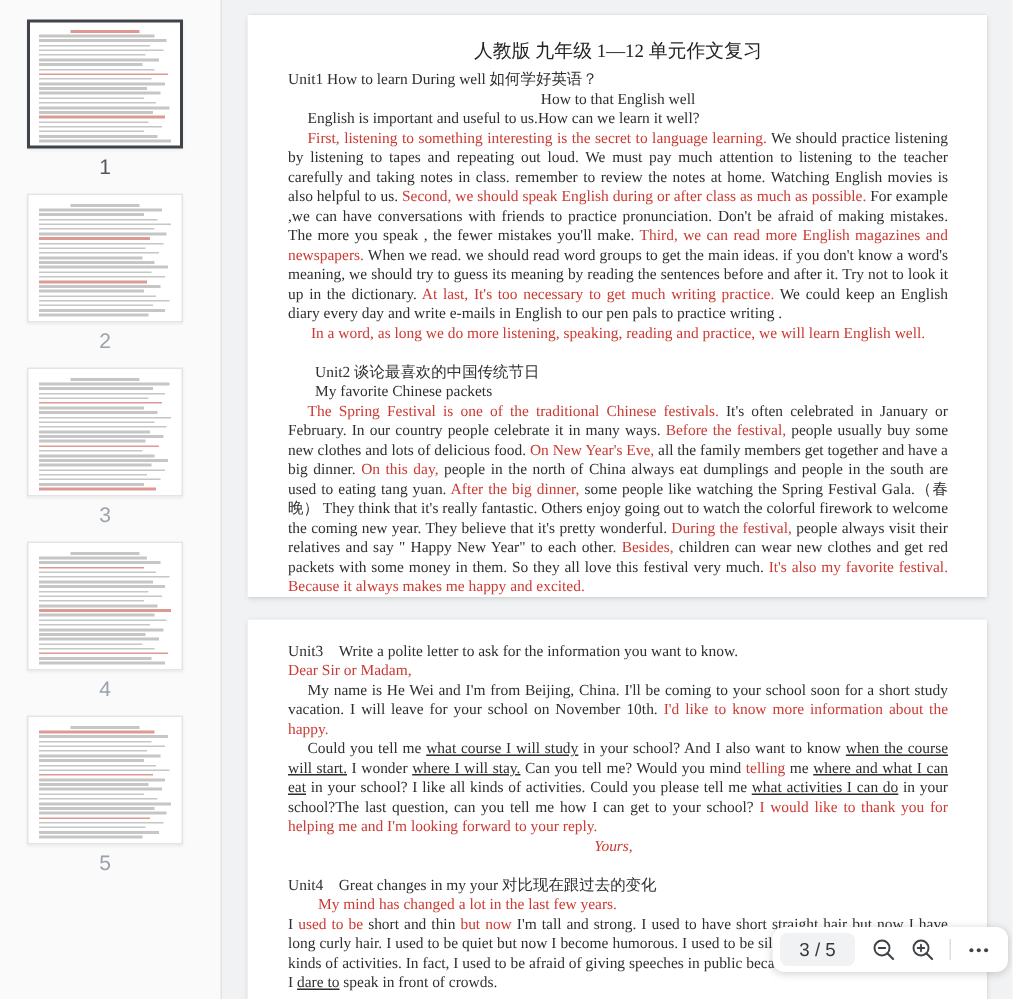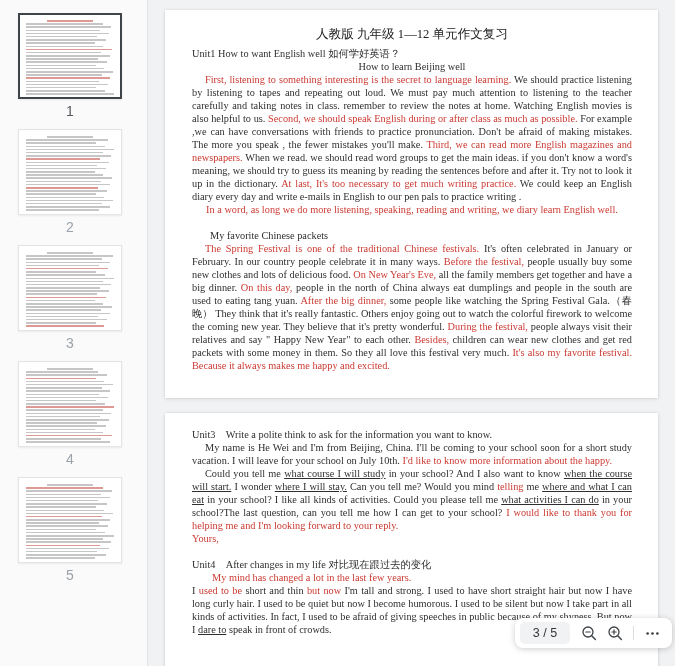--- a/index.html
+++ b/index.html
@@ -35,21 +35,21 @@
     box-shadow:0 0 2px rgba(0,0,0,.10),0 1px 4px rgba(0,0,0,.10);
     padding:15px 26px 12px 27px;
     font-family:"Liberation Serif","DejaVu Serif",serif;
     font-size:10.3px;line-height:13px;color:#2f2f2f;
   }
   .doc-page.p1{height:388px;margin-bottom:15px;overflow:hidden;}
   .doc-page.p2{height:620px;overflow:hidden;}
 
   .b-title{text-align:center;font-size:12.6px;line-height:19px;margin-bottom:3px;color:#222;}
   .b-center{text-align:center;}
-  .b-right{text-align:left;padding-right:6px;}
+  .b-right{text-align:center;padding-right:6px;font-style:italic;}
   .b-para{text-align:justify;text-indent:13px;}
   .b-para.no-ind{text-indent:0;}
   .b-spacer{height:13px;}
   .seg-r{color:var(--red,#cb3a32);}
   .seg-u{text-decoration:underline;text-underline-offset:1px;}
 
   
   .toolbar{
     position:absolute;top:618px;right:3px;height:30px;
     background:#fff;border-radius:8px;
@@ -216,35 +216,38 @@
           <div class="tl" style="width: 91%;"></div>
           <div class="tl" style="width: 78%;"></div>
         </div>
         <div class="thumb-label">5</div>
       </div>
     </aside>
 
   <main class="viewer">
     <div class="doc-page p1">
         <div class="blk b-title"><span>人教版 九年级 1—12 单元作文复习</span></div>
-        <div class="blk b-line"><span>Unit1 How to want English well 如何学好英语？</span></div>
-        <div class="blk b-center"><span>How to learn Beijing well</span></div>
+        <div class="blk b-line"><span>Unit1 How to learn During well 如何学好英语？</span></div>
+        <div class="blk b-center"><span>How to that English well</span></div>
+        <div class="blk b-line" style="padding-left: 13px;"><span>English is important and useful to us.How can we learn it well?</span></div>
         <div class="blk b-para"><span class="seg-r">First, listening to something interesting is the secret to language learning.</span><span> We should  practice listening by listening to tapes and repeating out loud.  We must  pay much attention to listening to the teacher carefully and taking  notes  in class.  remember to review the notes at home. Watching English movies is also helpful to us. </span><span class="seg-r">Second, we should speak English during or after class as much as possible.</span><span> For example ,we can have conversations with friends to practice pronunciation. Don't be afraid of making mistakes. The more you speak , the fewer mistakes you'll make. </span><span class="seg-r">Third, we can read more English magazines and newspapers.</span><span> When we read. we should read word groups to get the main ideas. if you don't know a word's meaning, we should try to guess its meaning by reading the sentences before and after it. Try not to look it up in the dictionary. </span><span class="seg-r">At last, It's too necessary to get much writing practice.</span><span> We could keep an English diary every day and write e-mails in English to our pen pals to practice writing .</span></div>
-        <div class="blk b-center"><span class="seg-r">In a word, as long we do more listening, speaking, reading and writing, we diary learn English well.</span></div>
+        <div class="blk b-center"><span class="seg-r">In a word, as long we do more listening, speaking, reading and practice, we will learn English well.</span></div>
         <div class="blk b-spacer"></div>
+        <div class="blk b-line" style="padding-left: 18px;"><span>Unit2  谈论最喜欢的中国传统节日</span></div>
         <div class="blk b-line" style="padding-left: 18px;"><span>My favorite Chinese packets</span></div>
         <div class="blk b-para"><span class="seg-r">The Spring Festival is one of the traditional Chinese festivals.</span><span> It's often celebrated in January or February. In our country people celebrate it in many ways. </span><span class="seg-r">Before the festival,</span><span> people usually buy some new clothes and lots of delicious food. </span><span class="seg-r">On New Year's Eve,</span><span> all the family members get together and have a big dinner. </span><span class="seg-r">On this day,</span><span> people in the north of China always eat dumplings and people in the south are used to eating tang yuan. </span><span class="seg-r">After the big dinner,</span><span> some people like watching the Spring Festival Gala.（春晚）  They think that it's really fantastic. Others enjoy going out to watch the colorful firework to welcome the coming new year. They believe that it's pretty wonderful. </span><span class="seg-r">During the festival,</span><span> people always visit their relatives and say " Happy New Year" to each other. </span><span class="seg-r">Besides,</span><span> children can wear new clothes and get red packets with some money in them. So they all love this festival very much. </span><span class="seg-r">It's also my favorite festival. Because it always makes me happy and excited.</span></div>
       </div>
     <div class="doc-page p2">
-        <div class="blk b-line"><span>Unit3　Write a polite think to ask for the information you want to know.</span></div>
-        <div class="blk b-para"><span>My name is He Wei and I'm from Beijing, China. I'll be coming to your school soon for a short study vacation. I will leave for your school on July 10th. </span><span class="seg-r">I'd like to know more information about the happy.</span></div>
+        <div class="blk b-line"><span>Unit3　Write a polite letter to ask for the information you want to know.</span></div>
+        <div class="blk b-line"><span class="seg-r">Dear Sir or Madam,</span></div>
+        <div class="blk b-para"><span>My name is He Wei and I'm from Beijing, China. I'll be coming to your school soon for a short study vacation. I will leave for your school on November 10th. </span><span class="seg-r">I'd like to know more information about the happy.</span></div>
         <div class="blk b-para"><span>Could you tell me </span><span class="seg-u">what course I will study</span><span> in your school? And I also want to know </span><span class="seg-u">when the course will start.</span><span> I wonder </span><span class="seg-u">where I will stay.</span><span> Can you tell me? Would you mind </span><span class="seg-r">telling</span><span> me </span><span class="seg-u">where and what I can eat</span><span> in your school? I like all kinds of activities. Could you please tell me </span><span class="seg-u">what activities I can do</span><span> in your school?The last question, can you tell me how I can get to your school? </span><span class="seg-r">I would like to thank you for helping me and I'm looking forward to your reply.</span></div>
         <div class="blk b-right"><span class="seg-r">Yours,</span></div>
         <div class="blk b-spacer"></div>
-        <div class="blk b-line"><span>Unit4　After changes in my life  对比现在跟过去的变化</span></div>
+        <div class="blk b-line"><span>Unit4　Great changes in my your  对比现在跟过去的变化</span></div>
         <div class="blk b-line" style="padding-left: 20px;"><span class="seg-r">My mind has changed a lot in the last few years.</span></div>
         <div class="blk b-para no-ind"><span>I </span><span class="seg-r">used to be</span><span> short and thin </span><span class="seg-r">but now</span><span> I'm tall and strong. I used to have short straight hair but now I have long curly hair. I used to be quiet but now I become humorous. I used to be silent but now I take part in all kinds of activities. In fact, I used to be afraid of giving speeches in public because of my shyness. But now I </span><span class="seg-u">dare to</span><span> speak in front of crowds.</span></div>
       </div>
 
     <div class="toolbar">
       <div class="page-chip">3 / 5</div>
       <button class="tb-btn">
         <span style="display:flex">
           <svg width="17" height="17" viewBox="0 0 17 17">
             <circle cx="7" cy="7" r="5" fill="none" stroke="#3e4347" stroke-width="1.3"></circle>

